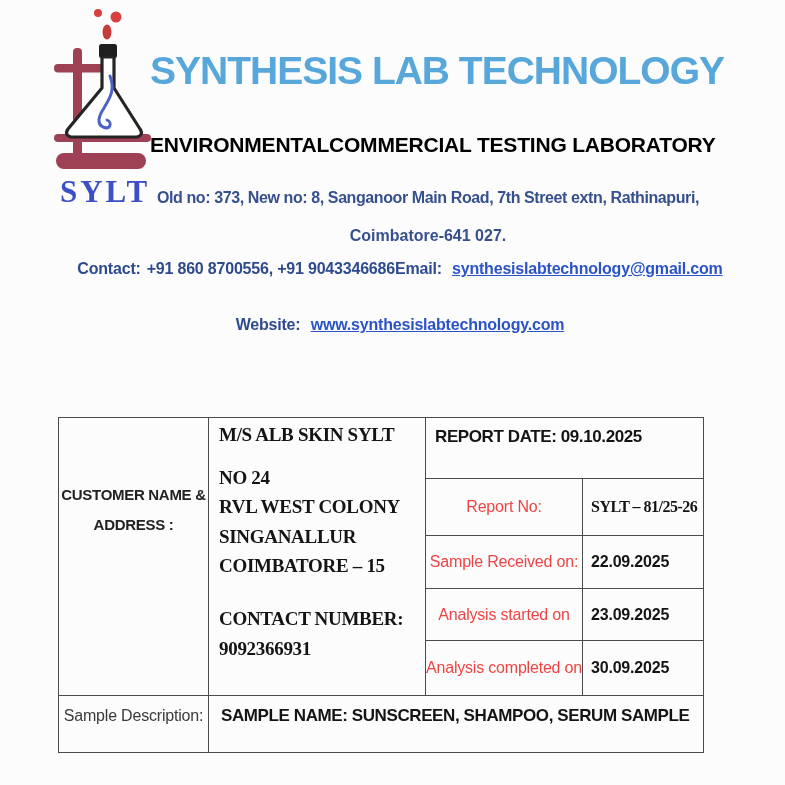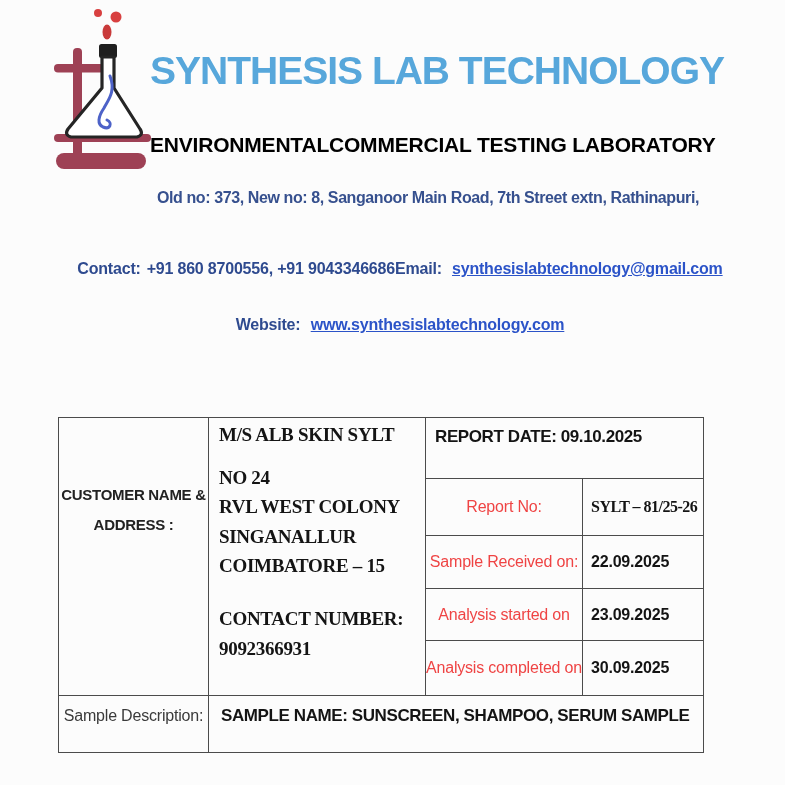--- a/index.html
+++ b/index.html
@@ -167,26 +167,28 @@
       <rect x="14" y="60" width="50" height="8.5" rx="4" fill="#9e4155"></rect>
       <rect x="14" y="130" width="97" height="8" rx="4" fill="#9e4155"></rect>
       <rect x="16" y="149" width="90" height="16" rx="8" fill="#9e4155"></rect>
 
       <rect x="59" y="40" width="18" height="14" rx="2.5" fill="#1f1f1f"></rect>
 
       <path d="M62,53 L62,84 L28,125 q-4,6 3,8 L97,133 q7,-2 3,-8 L74,84 L74,53 Z" fill="#ffffff" stroke="#252525" stroke-width="3.2" stroke-linejoin="round"></path>
 
       <path d="M70,72 C76,88 68,96 64,104 C58,113 57,120 63,123 C70,126 73,119 67,116" fill="none" stroke="#4d62c8" stroke-width="3" stroke-linecap="round"></path>
     </svg>
+    <span class="logo-acronym">SYLT</span>
   </div>
 
   <div class="head-block">
     <div class="org-title">SYNTHESIS LAB TECHNOLOGY</div>
     <div class="org-subtitle">ENVIRONMENTALCOMMERCIAL TESTING LABORATORY</div>
     <div class="org-address1">Old no: 373, New no: 8, Sanganoor Main Road, 7th Street extn, Rathinapuri,</div>
+    <div class="org-address2">Coimbatore-641 027.</div>
   </div>
 
   <div class="contact-line">
     <span class="lbl">Contact:</span><span>+91 860 8700556, +91 9043346686</span><span class="lbl" style="margin-left:0;">Email:</span>
     <a class="head-link" href="#">synthesislabtechnology@gmail.com</a>
   </div>
 
   <div class="website-line">
     <span class="lbl">Website:</span>
     <a class="head-link" href="#">www.synthesislabtechnology.com</a>

